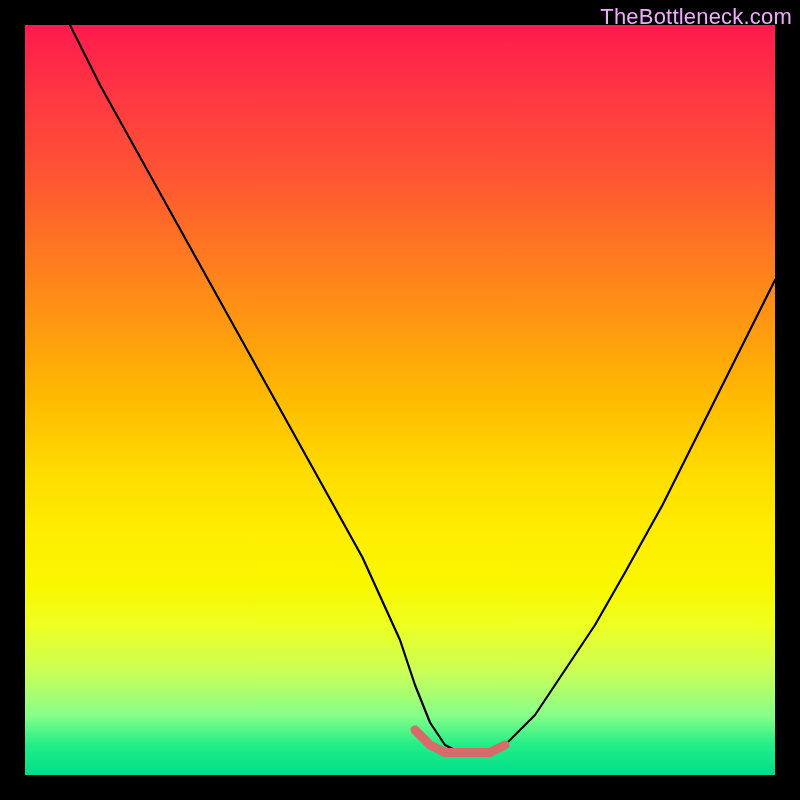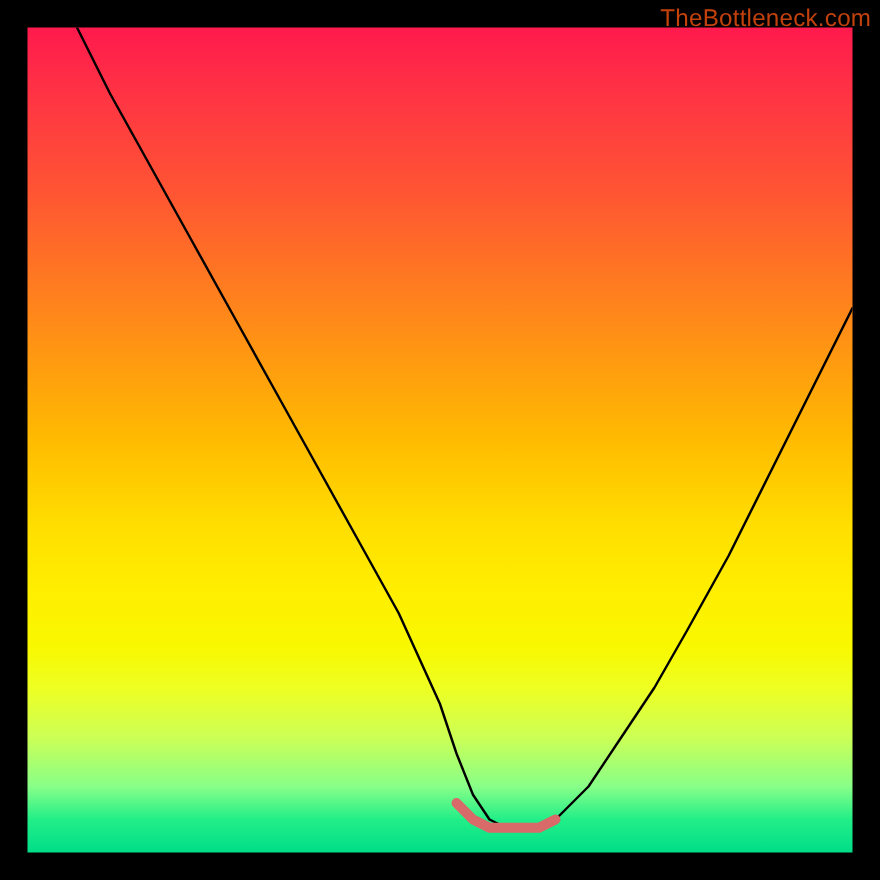--- a/index.html
+++ b/index.html
@@ -38,21 +38,21 @@
       #22ee88 96%,
       #00dd88 100%
     );
   }
   .watermark {
     position: absolute;
     top: 4px;
     right: 8px;
     font-family: Arial, Helvetica, sans-serif;
     font-size: 22px;
-    color: #c2410c;
+    color: #f0abfc;
     letter-spacing: 0.2px;
   }
   svg.curve {
     position: absolute;
     left: 0;
     top: 0;
     width: 750px;
     height: 750px;
   }
 </style>

